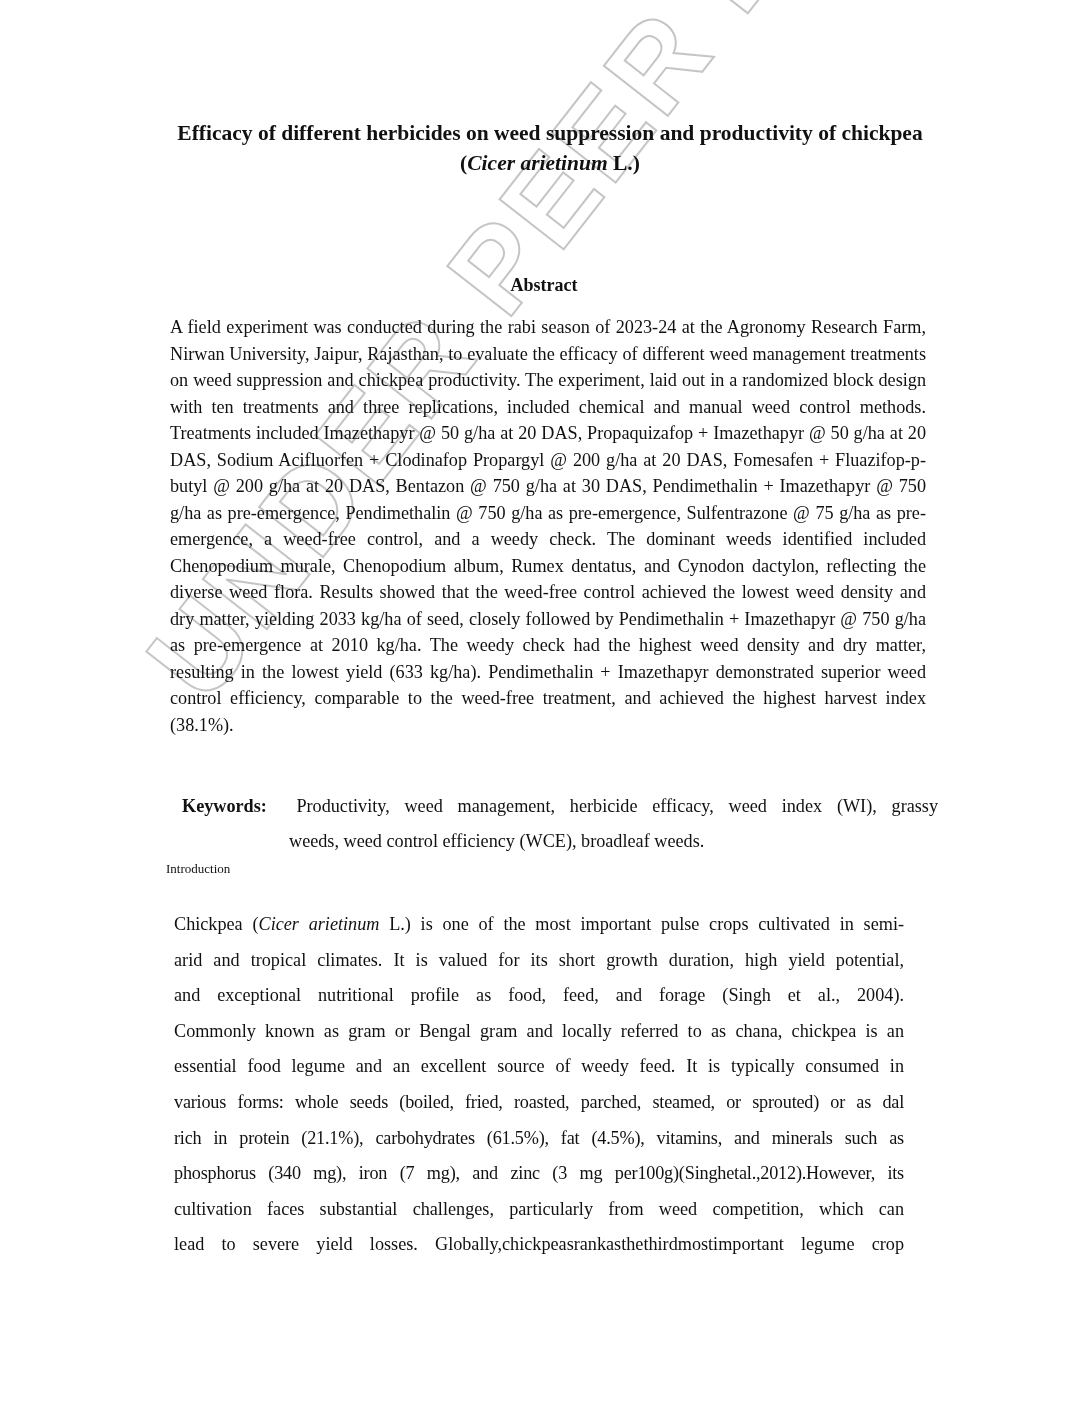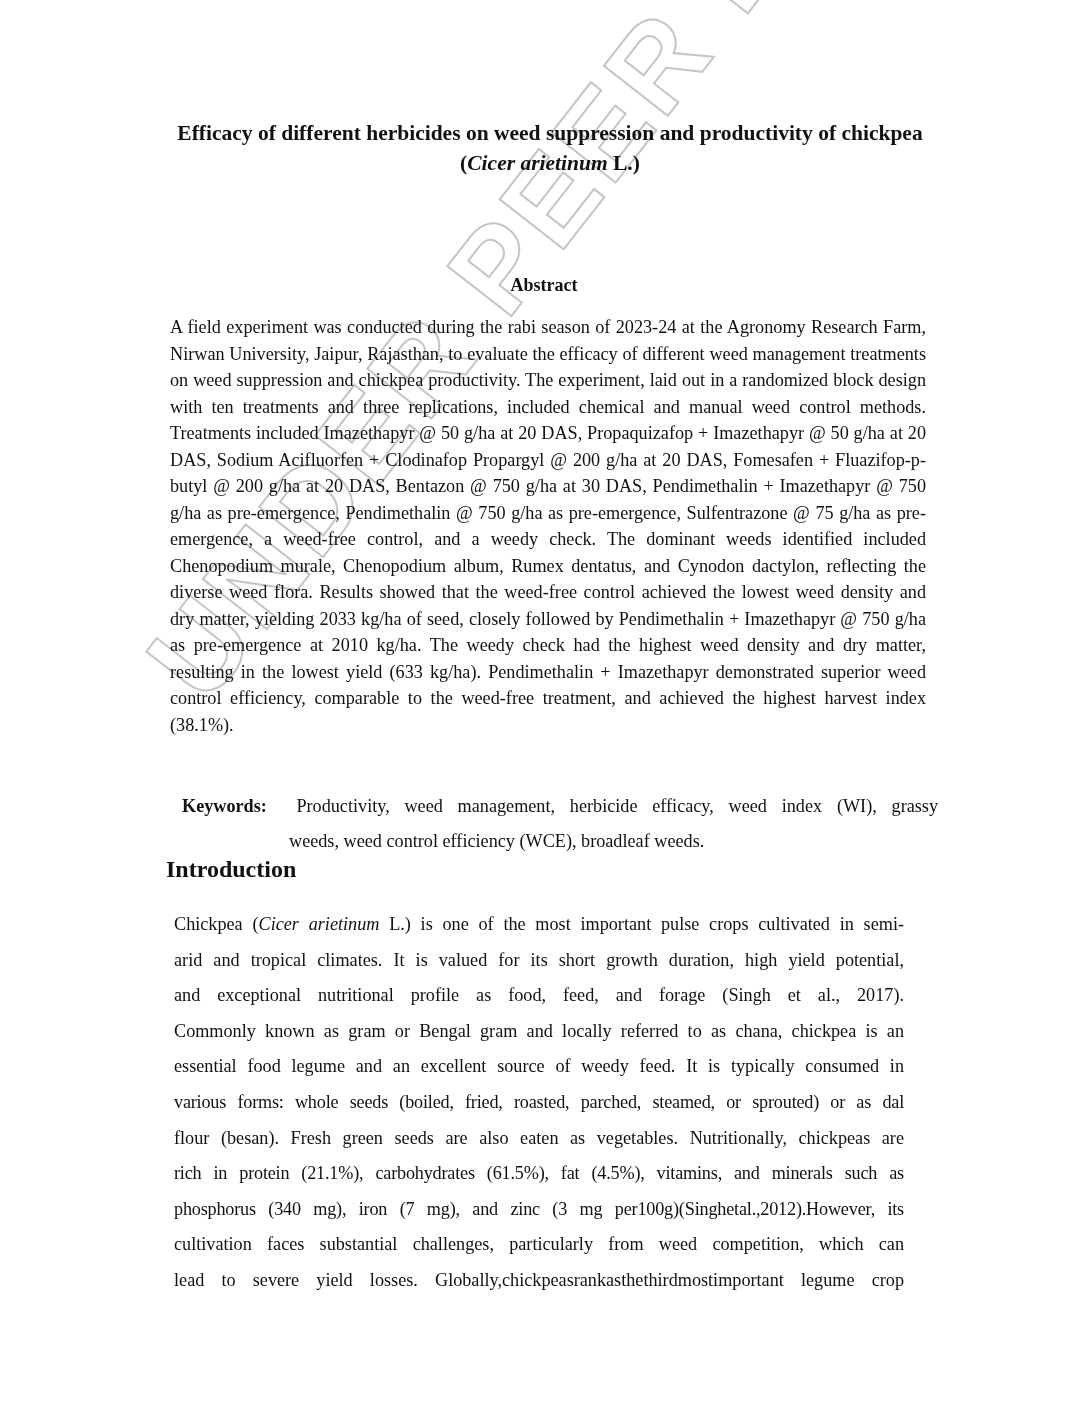--- a/index.html
+++ b/index.html
@@ -64,22 +64,22 @@
       margin: 16px;
       text-align: justify;
     }
     .keywords .kw-label { font-weight: bold; }
     .keywords .kw-line1 { display: block; text-align: justify; text-align-last: justify; }
     .keywords .kw-line2 { display: block; padding-left: 107px; }
     .intro-heading {
       position: absolute;
       left: 166px;
       top: 857px;
-      font-weight: bold;
-      font-size: 24px;
+      font-weight: normal;
+      font-size: 13px;
       line-height: 24px;
       margin: 0;
     }
     .intro-body {
       position: absolute;
       left: 166px;
       width: 730px;
       top: 899px;
       font-size: 18.2px;
       line-height: 35.6px;
@@ -131,25 +131,24 @@
     <div class="keywords">
       <span class="kw-line1"><span class="kw-label">Keywords:</span>&nbsp; <span>Productivity, weed management, herbicide efficacy, weed index (WI), grassy</span></span>
       <span class="kw-line2">weeds, weed control efficiency (WCE), broadleaf weeds.</span>
     </div>
 
     <h2 class="intro-heading">Introduction</h2>
 
     <div class="intro-body">
       <span class="line"><span>Chickpea (</span><em>Cicer arietinum</em><span> L.) is one of the most important pulse crops cultivated in semi-</span></span>
       <span class="line">arid and tropical climates. It is valued for its short growth duration, high yield potential,</span>
-      <span class="line">and exceptional nutritional profile as food, feed, and forage (Singh et al., 2017).</span>
+      <span class="line">and exceptional nutritional profile as food, feed, and forage (Singh et al., 2004).</span>
       <span class="line">Commonly known as gram or Bengal gram and locally referred to as chana, chickpea is an</span>
       <span class="line">essential food legume and an excellent source of weedy feed. It is typically consumed in</span>
       <span class="line tight">various forms: whole seeds (boiled, fried, roasted, parched, steamed, or sprouted) or as dal</span>
-      <span class="line">flour (besan). Fresh green seeds are also eaten as vegetables. Nutritionally, chickpeas are</span>
       <span class="line tight">rich in protein (21.1%), carbohydrates (61.5%), fat (4.5%), vitamins, and minerals such as</span>
       <span class="line tight">phosphorus (340 mg), iron (7 mg), and zinc (3 mg per100g)(Singhetal.,2012).However, its</span>
       <span class="line">cultivation faces substantial challenges, particularly from weed competition, which can</span>
       <span class="line">lead to severe yield losses. Globally,chickpeasrankasthethirdmostimportant legume crop</span>
     </div>
 
   </div>
 </div>
 
 </body></html>

